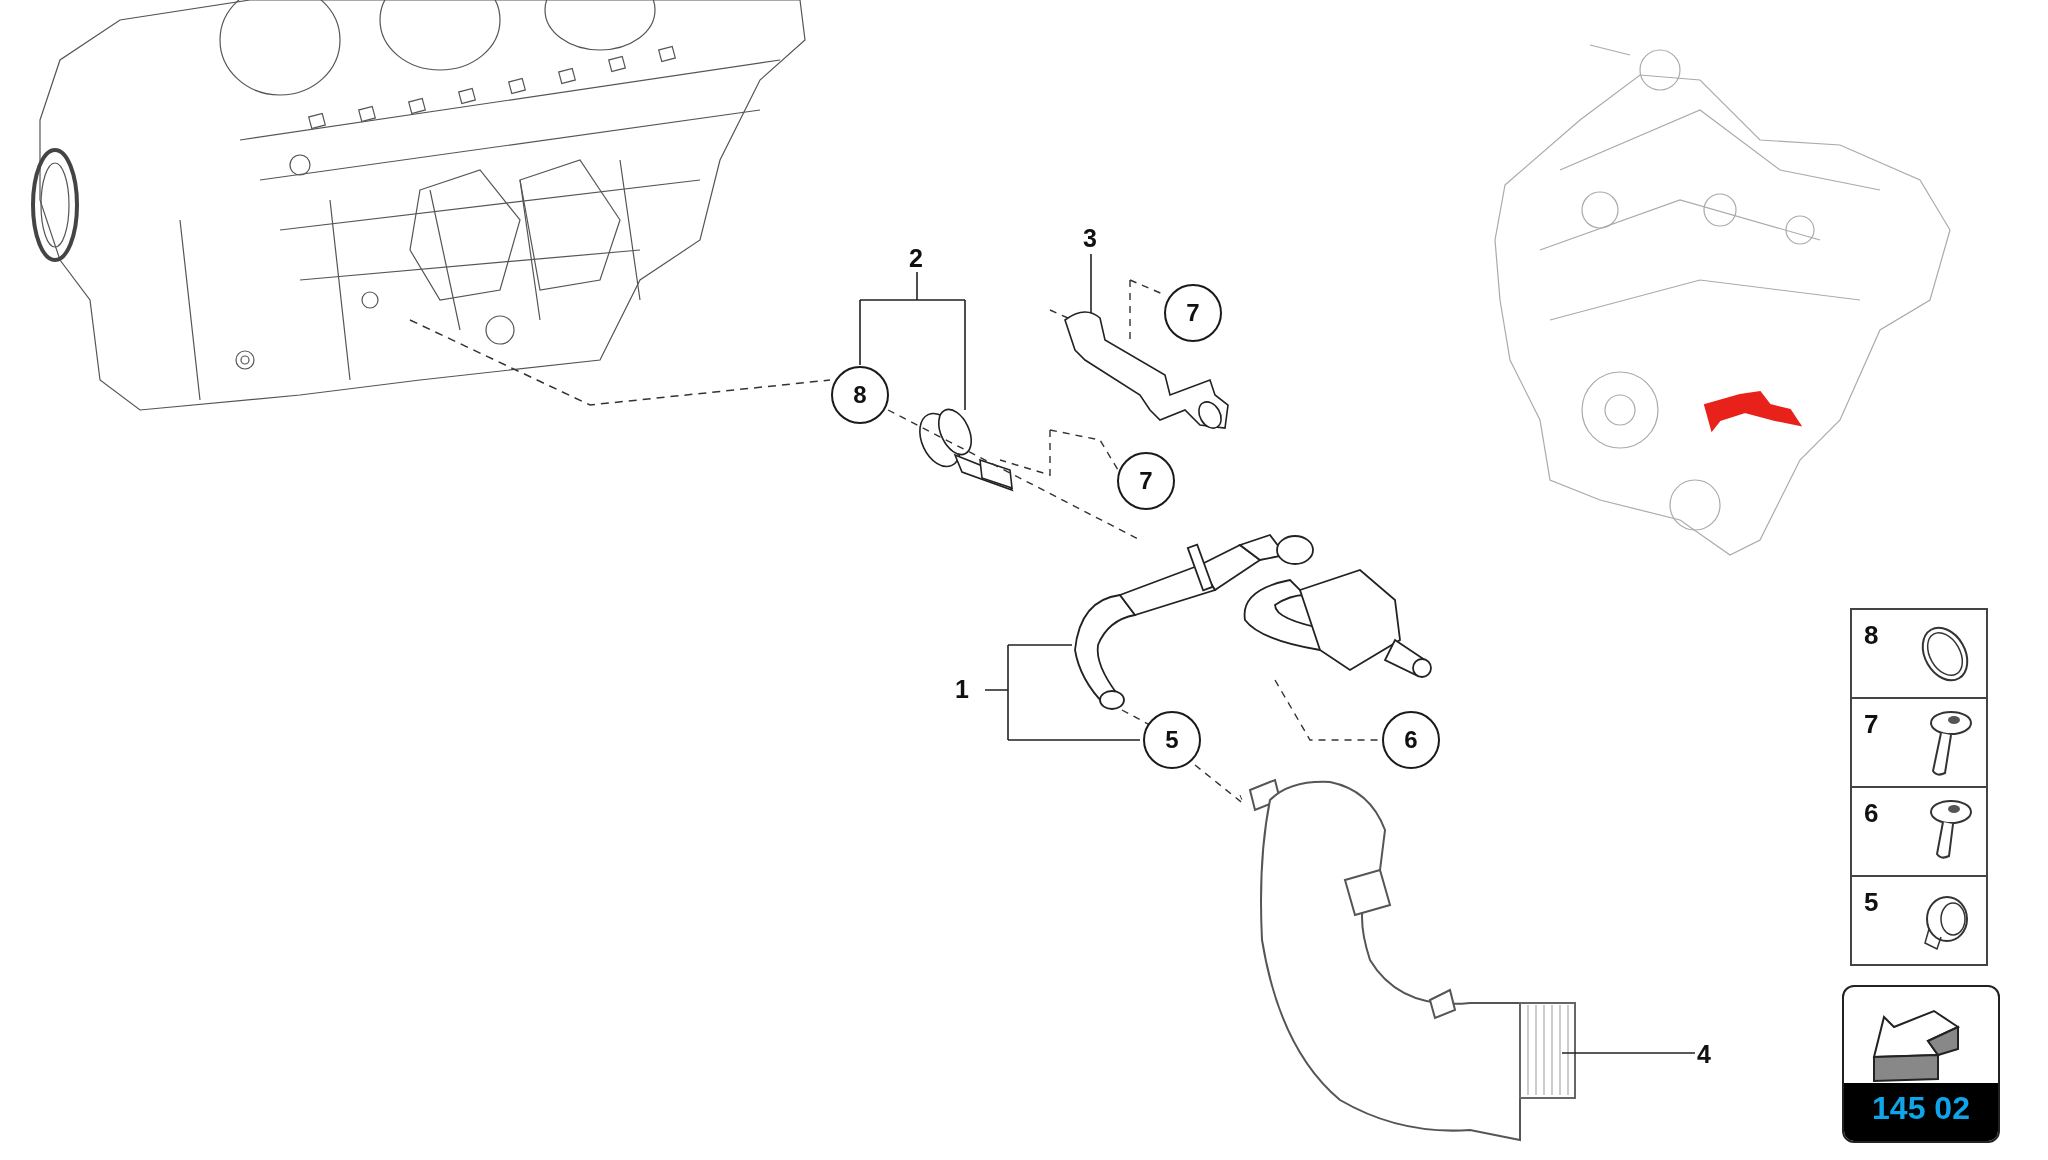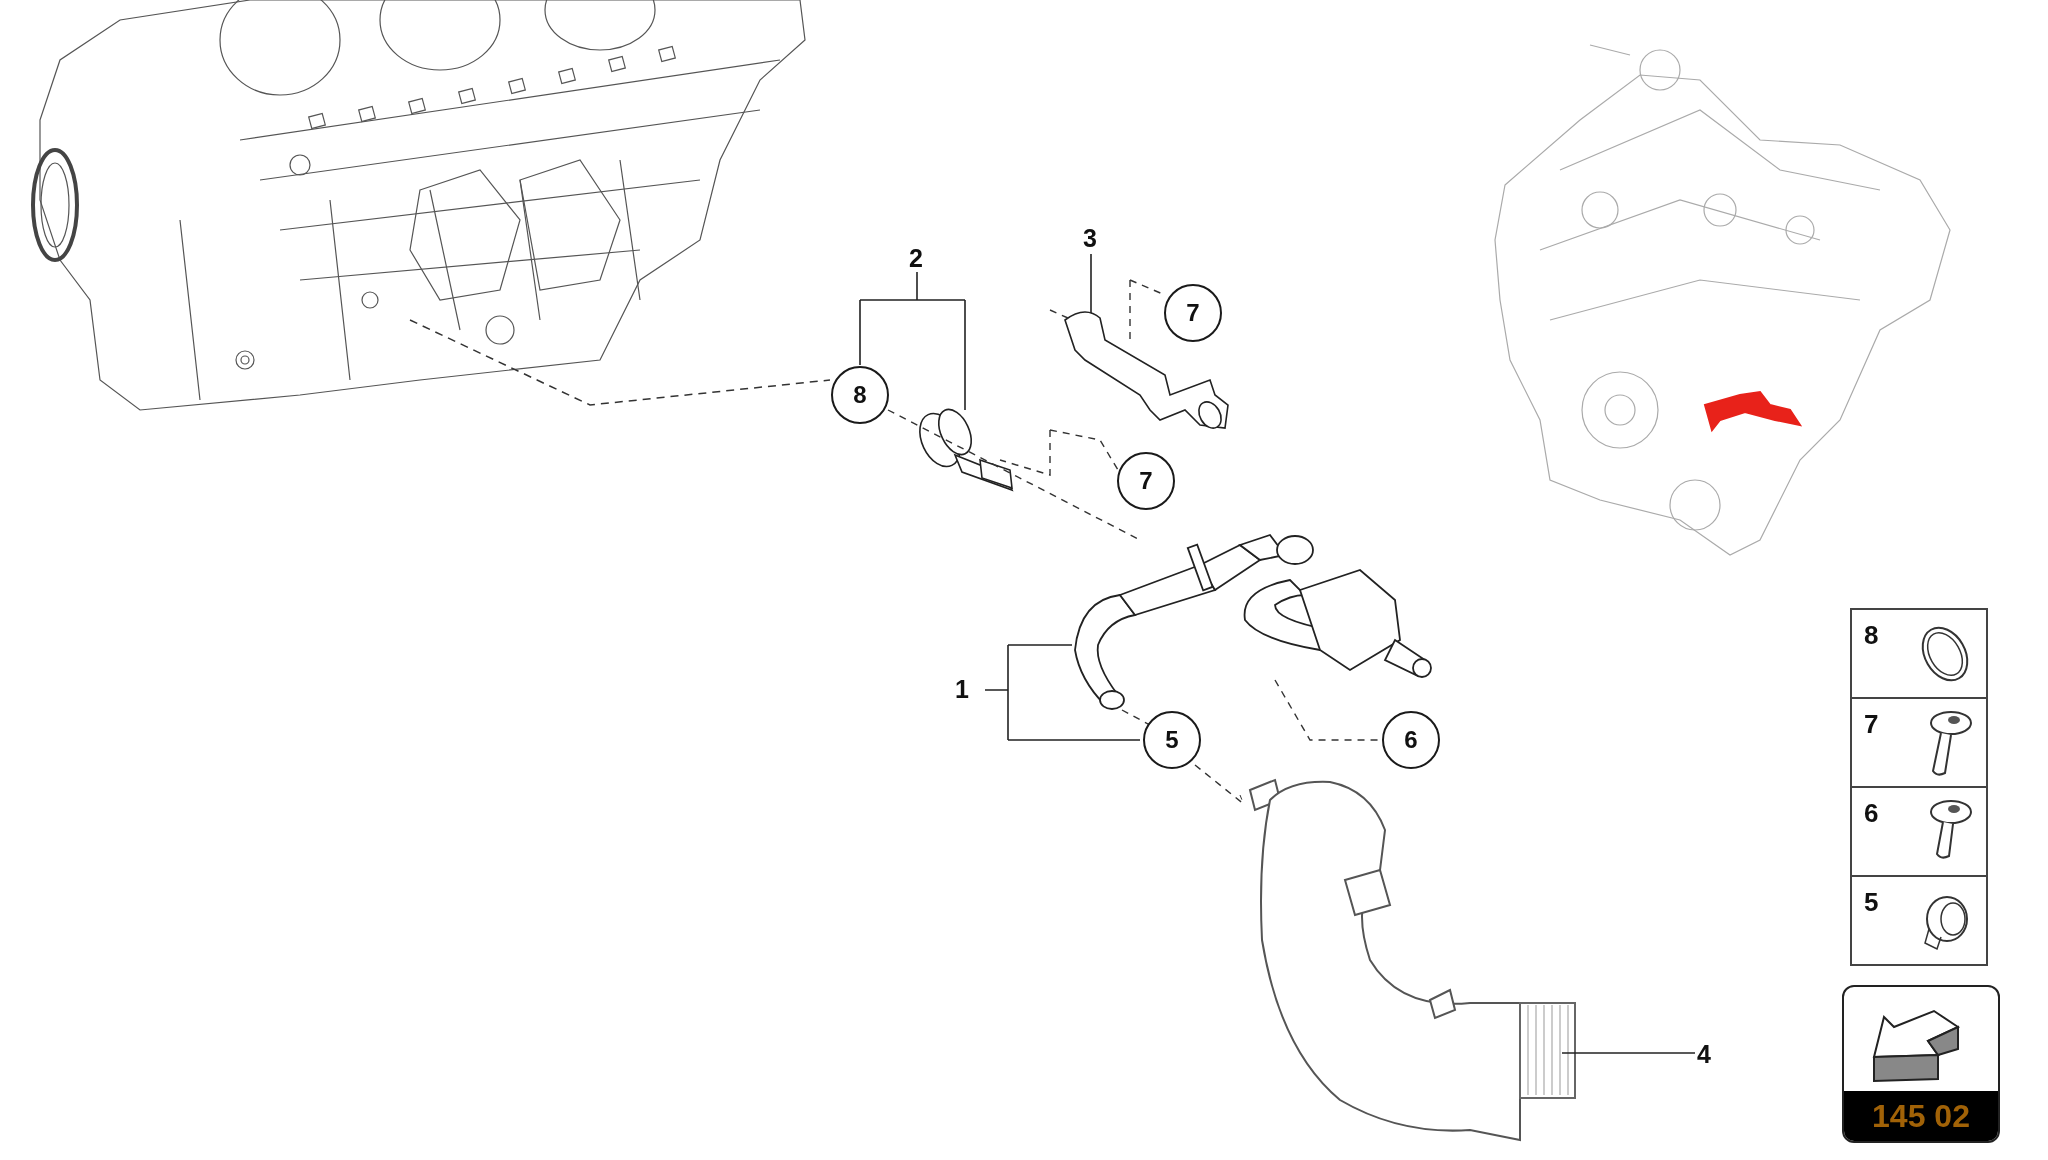--- a/index.html
+++ b/index.html
@@ -7,21 +7,21 @@
   .abs{position:absolute;}
   svg.layer{position:absolute;left:0;top:0;}
   .callout{position:absolute;width:58px;height:58px;border:2.5px solid #1a1a1a;border-radius:50%;background:#fff;display:flex;align-items:center;justify-content:center;font-weight:700;font-size:24px;box-sizing:border-box;cursor:pointer;}
   .plabel{position:absolute;font-weight:700;font-size:25px;line-height:1;cursor:pointer;}
   .legend{position:absolute;left:1850px;top:608px;width:138px;border:2px solid #444;box-sizing:border-box;background:#fff;}
   .legend-row{height:87px;border-bottom:2px solid #444;position:relative;cursor:pointer;}
   .legend-row:last-child{border-bottom:none;}
   .legend-num{position:absolute;left:12px;top:10px;font-weight:700;font-size:26px;}
   .legend-icon{position:absolute;left:55px;top:6px;width:76px;height:76px;}
   .badge{position:absolute;left:1842px;top:985px;width:158px;height:158px;border:2px solid #222;border-radius:12px;overflow:hidden;box-sizing:border-box;background:#fff;cursor:pointer;}
-  .badge-code{position:absolute;left:0;right:0;bottom:0;height:50px;background:#000;color:#a16207;font-weight:700;font-size:32px;text-align:center;line-height:50px;}
+  .badge-code{position:absolute;left:0;right:0;bottom:0;height:58px;background:#000;color:#0ea5e9;font-weight:700;font-size:32px;text-align:center;line-height:50px;}
 </style>
 </head>
 <body>
 
 <svg class="layer" width="2048" height="1160" viewBox="0 0 2048 1160">
 
   <g fill="none" stroke="#555" stroke-width="1.2">
     <path d="M40 120 L60 60 L120 20 L250 0 L800 0 L805 40 L760 80 L720 160 L700 240 L640 280 L600 360 L420 380 L300 395 L140 410 L100 380 L90 300 L60 260 L40 200 Z"></path>
     <path d="M240 140 L780 60 M260 180 L760 110 M280 230 L700 180 M300 280 L640 250"></path>
     <ellipse cx="280" cy="40" rx="60" ry="55"></ellipse>

